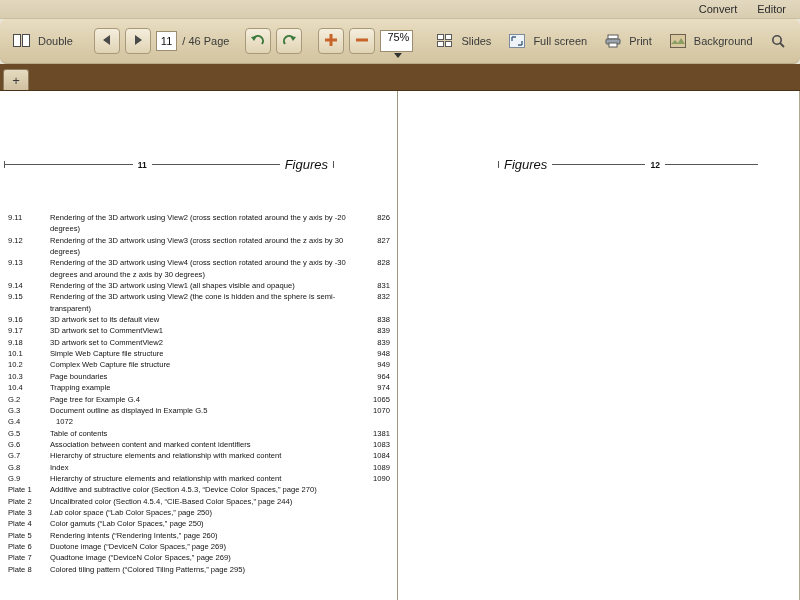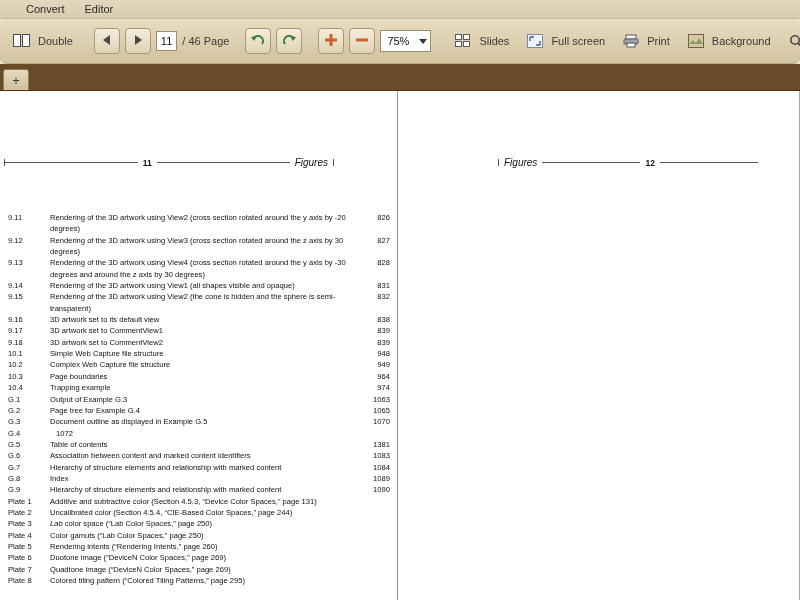--- a/index.html
+++ b/index.html
@@ -13,24 +13,25 @@
     font-family: "Liberation Sans", sans-serif;
     background: #e8e4d8;
   }
 
   
   .menubar {
     height: 18px;
     background: linear-gradient(to bottom, #e2d8bf, #d9cdb0);
     display: flex;
     align-items: center;
-    padding: 0 16px;
+    padding: 0 4px;
     font-size: 11px;
     color: #2a2a2a;
     border-bottom: 1px solid #c9bd9f;
+    justify-content: flex-end;
   }
   .menubar .mi {
     padding: 1px 10px;
     white-space: nowrap;
   }
 
   
   .toolbar {
     height: 44px;
     background: linear-gradient(to bottom, #e9ddc2 0%, #ddd0b0 50%, #d2c49f 100%);
@@ -94,20 +95,21 @@
     height: 22px;
     border: 1px solid #9b8d6d;
     background: #ffffff;
     font-size: 11px;
     display: flex;
     align-items: center;
     padding: 0 3px 0 6px;
     box-sizing: border-box;
     color: #111;
     gap: 10px;
+    flex-direction: column;
   }
   .zoombox .caret {
     width: 0; height: 0;
     border-left: 4px solid transparent;
     border-right: 4px solid transparent;
     border-top: 5px solid #333;
   }
   .corner-icon {
     width: 22px;
     height: 22px;
@@ -189,21 +191,21 @@
     background: #555;
   }
   .runhead .folio {
     font-size: 8.5px;
     font-weight: bold;
     padding: 0 5px;
     color: #111;
   }
   .runhead .secname {
     font-style: italic;
-    font-size: 10px;
+    font-size: 13px;
     padding: 0 5px;
     color: #111;
   }
 
   
   .lof {
     position: absolute;
     font-size: 7.6px;
     line-height: 11.35px;
     color: #111;
@@ -442,25 +444,20 @@
               <span class="num">10.3</span>
               <span class="txt">Page boundaries</span>
               <span class="pg">964</span>
             </div>
             <div class="entry">
               <span class="num">10.4</span>
               <span class="txt">Trapping example</span>
               <span class="pg">974</span>
             </div>
             <div class="entry">
-              <span class="num">G.1</span>
-              <span class="txt">Output of Example G.3</span>
-              <span class="pg">1063</span>
-            </div>
-            <div class="entry">
               <span class="num">G.2</span>
               <span class="txt">Page tree for Example G.4</span>
               <span class="pg">1065</span>
             </div>
             <div class="entry">
               <span class="num">G.3</span>
               <span class="txt">Document outline as displayed in Example G.5</span>
               <span class="pg">1070</span>
             </div>
             <div class="entry">
@@ -487,21 +484,21 @@
               <span class="txt">Index</span>
               <span class="pg">1089</span>
             </div>
             <div class="entry">
               <span class="num">G.9</span>
               <span class="txt">Hierarchy of structure elements and relationship with marked content</span>
               <span class="pg">1090</span>
             </div>
             <div class="entry">
               <span class="num">Plate 1</span>
-              <span class="txt">Additive and subtractive color (Section 4.5.3, “Device Color Spaces,” page 131)</span>
+              <span class="txt">Additive and subtractive color (Section 4.5.3, “Device Color Spaces,” page 270)</span>
             </div>
             <div class="entry">
               <span class="num">Plate 2</span>
               <span class="txt">Uncalibrated color (Section 4.5.4, “CIE-Based Color Spaces,” page 244)</span>
             </div>
             <div class="entry">
               <span class="num">Plate 3</span>
               <span class="txt"><span class="ital">Lab</span> color space (“Lab Color Spaces,” page 250)</span>
             </div>
             <div class="entry">

